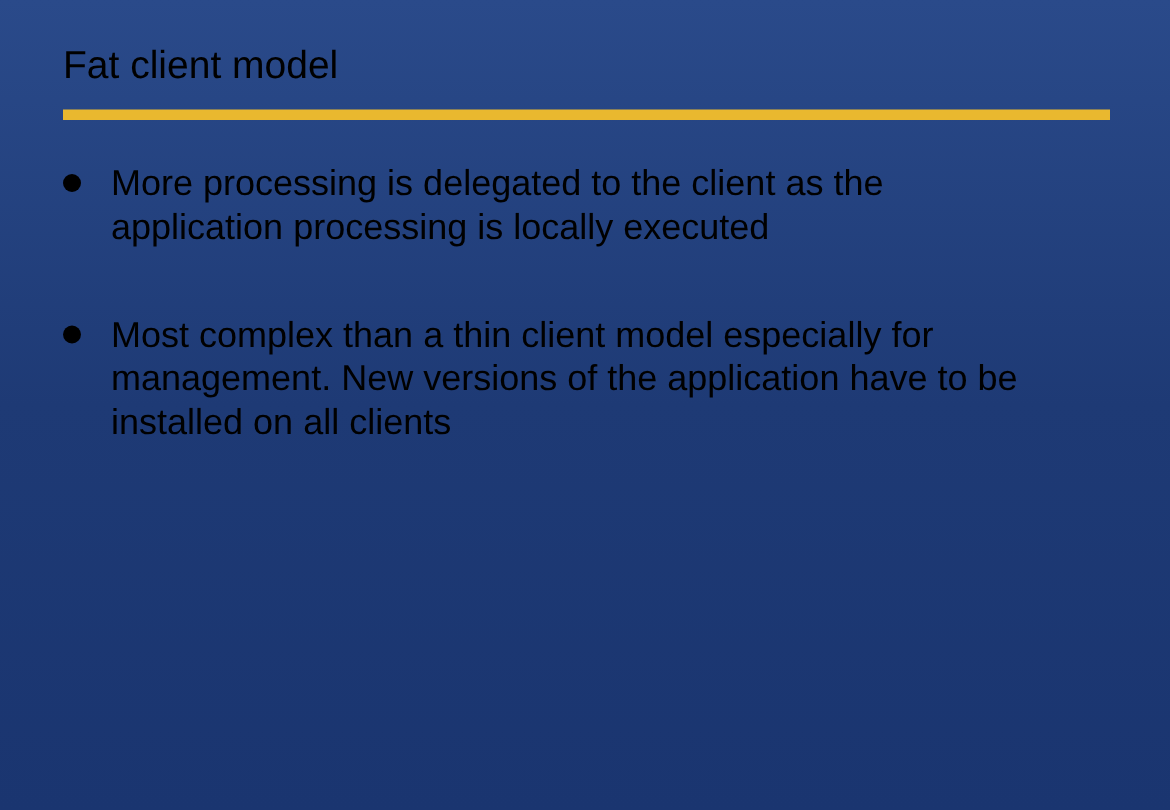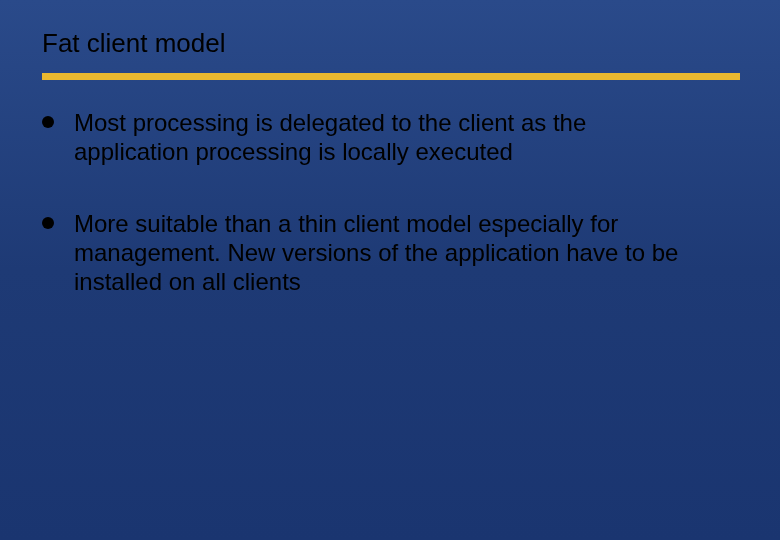--- a/index.html
+++ b/index.html
@@ -62,20 +62,20 @@
 </style>
 </head>
 <body>
 
 <div class="slide">
   <h1 class="title">Fat client model</h1>
   <div class="divider"></div>
   <ul class="bullets">
     <li>
       <span class="bullet-dot"></span>
-      <span class="bullet-text">Most processing is delegated to the client as the application processing is locally executed</span>
+      <span class="bullet-text">More processing is delegated to the client as the application processing is locally executed</span>
     </li>
     <li>
       <span class="bullet-dot"></span>
-      <span class="bullet-text">More suitable than a thin client model especially for management. New versions of the application have to be installed on all clients</span>
+      <span class="bullet-text">Most complex than a thin client model especially for management. New versions of the application have to be installed on all clients</span>
     </li>
   </ul>
 </div>
 
 </body></html>

